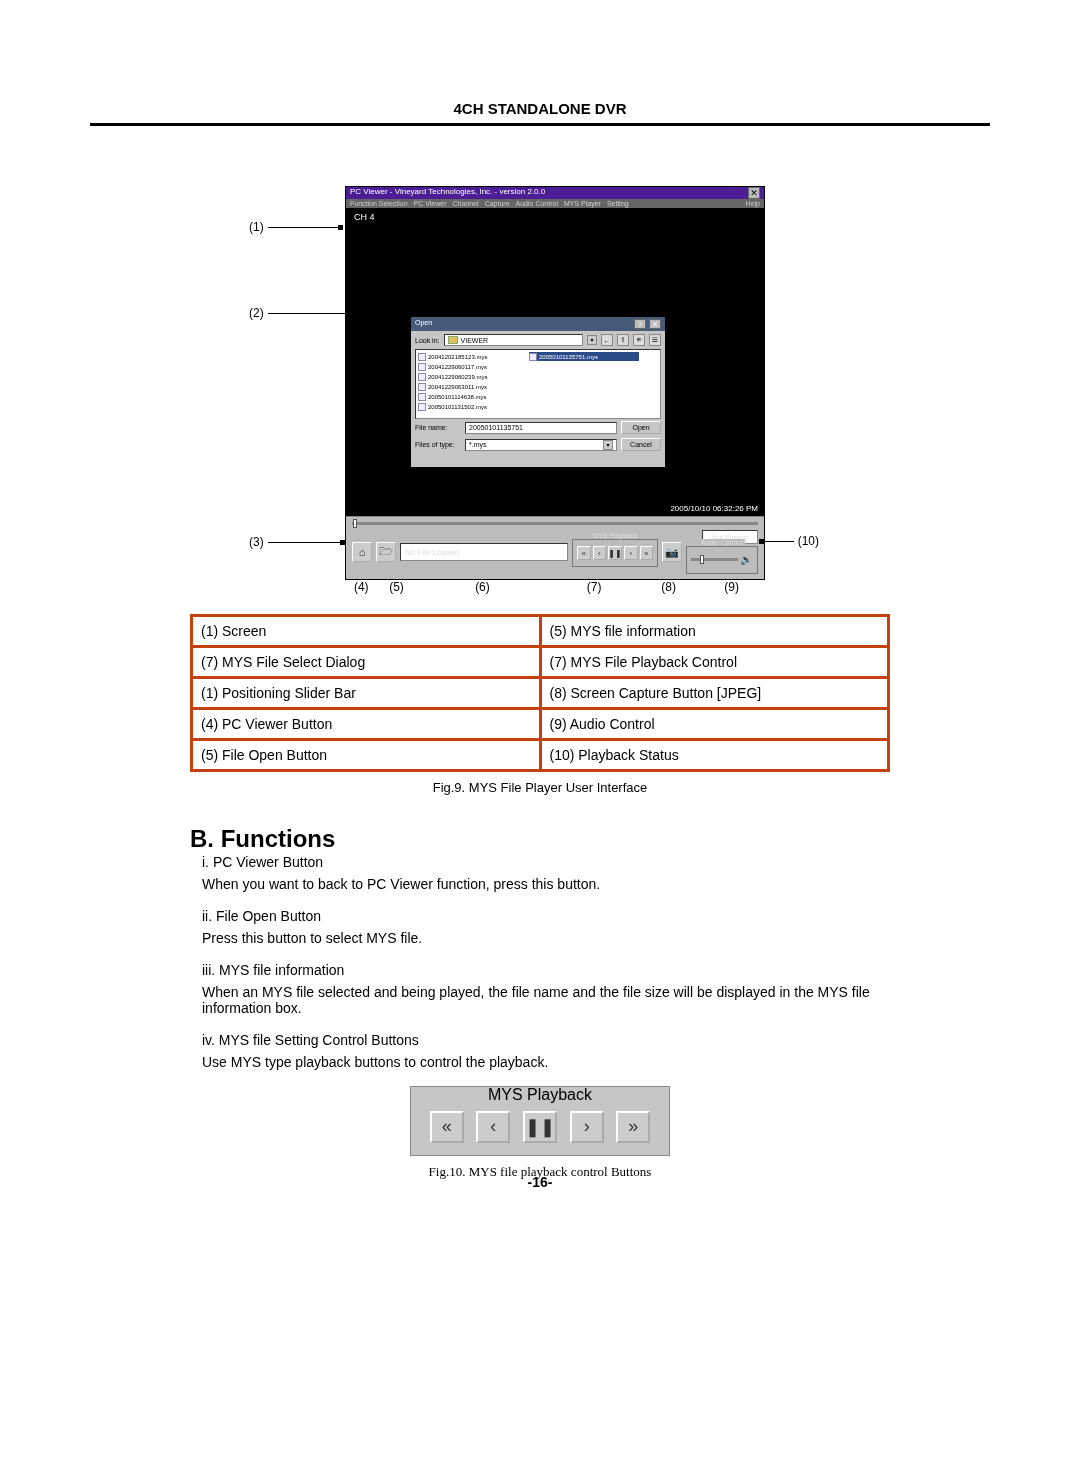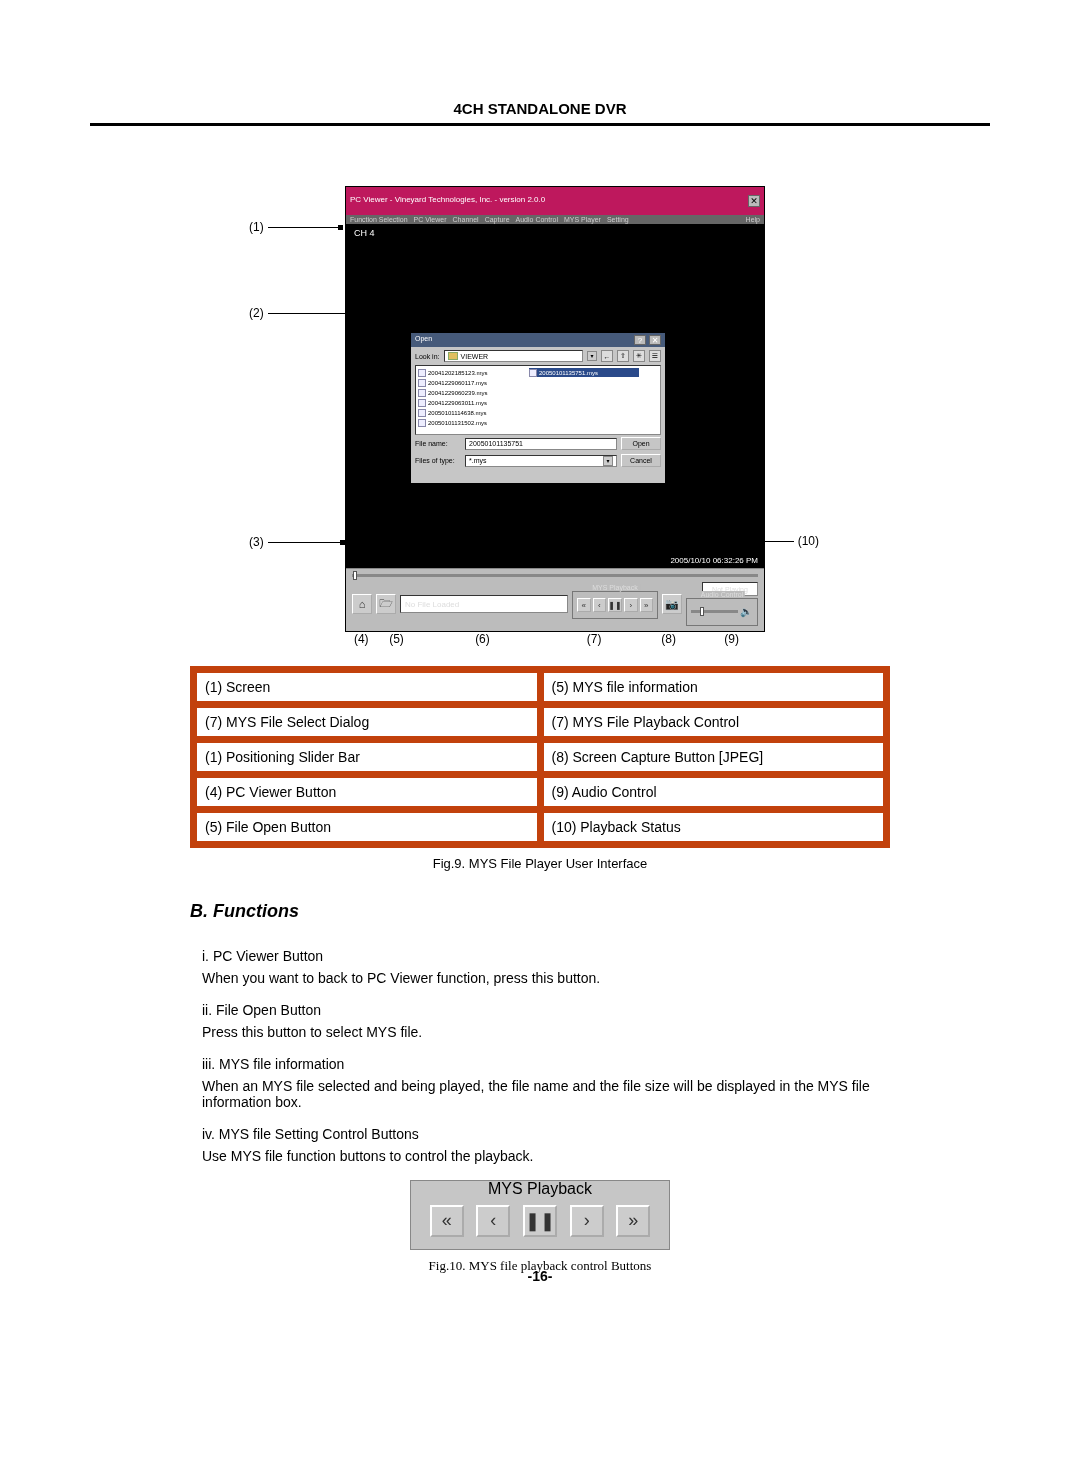--- a/index.html
+++ b/index.html
@@ -30,44 +30,44 @@
 
   .app-window {
     width: 420px;
     margin-left: 70px;
     background: #777;
     border: 1px solid #000;
     font-size: 8px;
     color: #ddd;
   }
   .titlebar {
-    background: #be185d;
+    background: #4c1d95;
     color: #fff;
-    padding: 8px 4px;
+    padding: 0 4px;
     display: flex;
     justify-content: space-between;
   }
   .close-x {
     width: 12px; height: 12px; background: #bbb; color:#000;
     display: inline-flex; align-items: center; justify-content: center;
     font-size: 9px; border: 1px solid #666;
   }
   .menubar {
     background: #666;
     color: #cfcfcf;
     padding: 1px 4px;
     display: flex; gap: 6px;
     font-size: 7px;
   }
   .menubar span:last-child { margin-left: auto; }
 
   .screen-area {
     background: #000;
     width: 100%;
-    height: 344px;
+    height: 308px;
     position: relative;
     color: #ddd;
     font-size: 8px;
   }
   .ch-label { position: absolute; left:8px; top:4px; color:#fff; font-size: 9px; }
   .timestamp { position: absolute; right:6px; bottom: 3px; color:#fff; font-size:8px; }
 
   
   .open-dialog {
     position: absolute;
@@ -154,25 +154,25 @@
   }
   .lead-l { border-top:1px solid #000; flex:1; }
   .dot { width:5px; height:5px; background:#000; margin: 0 0 0 0; }
   .cnum { white-space:nowrap; padding: 0 4px; }
 
   .under-nums { display:flex; font-size:12px; padding-left: 70px; width: 490px; }
   .under-nums span { text-align:center; }
 
   
   .legend-table { width:100%; border-collapse: collapse; font-size: 14px; }
-  .legend-table td { border: 7px solid #c2410c; padding: 6px 8px; width:50%; }
+  .legend-table td { border: 3px solid #c2410c; padding: 6px 8px; width:50%; }
   .fig-cap { text-align:center; font-size:13px; margin: 8px 0 30px 0; }
 
   
-  .sec-h { font-weight:bold; font-size:18px; margin-bottom: 26px; font-style: italic; }
+  .sec-h { font-weight:bold; font-size:24px; margin-bottom: 1px; }
   .func-item { font-size:14px; margin-bottom: 6px; }
   .func-block { margin-bottom: 16px; margin-left: 12px; }
 
   
   .pb-fig {
     width: 260px; height: 70px; margin: 10px auto 6px auto;
     background: #c6c6c6; border: 1px solid #888;
     position: relative;
     display:flex; flex-direction:column;
   }
@@ -388,21 +388,21 @@
     <div class="func-block">
       <div class="func-item ft">ii. File Open Button</div>
       <div class="func-item fd">Press this button to select MYS file.</div>
     </div>
     <div class="func-block">
       <div class="func-item ft">iii. MYS file information</div>
       <div class="func-item fd">When an MYS file selected and being played, the file name and the file size will be displayed in the MYS file information box.</div>
     </div>
     <div class="func-block">
       <div class="func-item ft">iv. MYS file Setting Control Buttons</div>
-      <div class="func-item fd">Use MYS file function buttons to control the playback.</div>
+      <div class="func-item fd">Use MYS type playback buttons to control the playback.</div>
     </div>
 
     <div class="pb-fig">
       <div class="pb-legend">MYS Playback</div>
       <div class="pb-btn-row">
         <div class="bigbtn">«</div>
         <div class="bigbtn">‹</div>
         <div class="bigbtn">❚❚</div>
         <div class="bigbtn">›</div>
         <div class="bigbtn">»</div>

